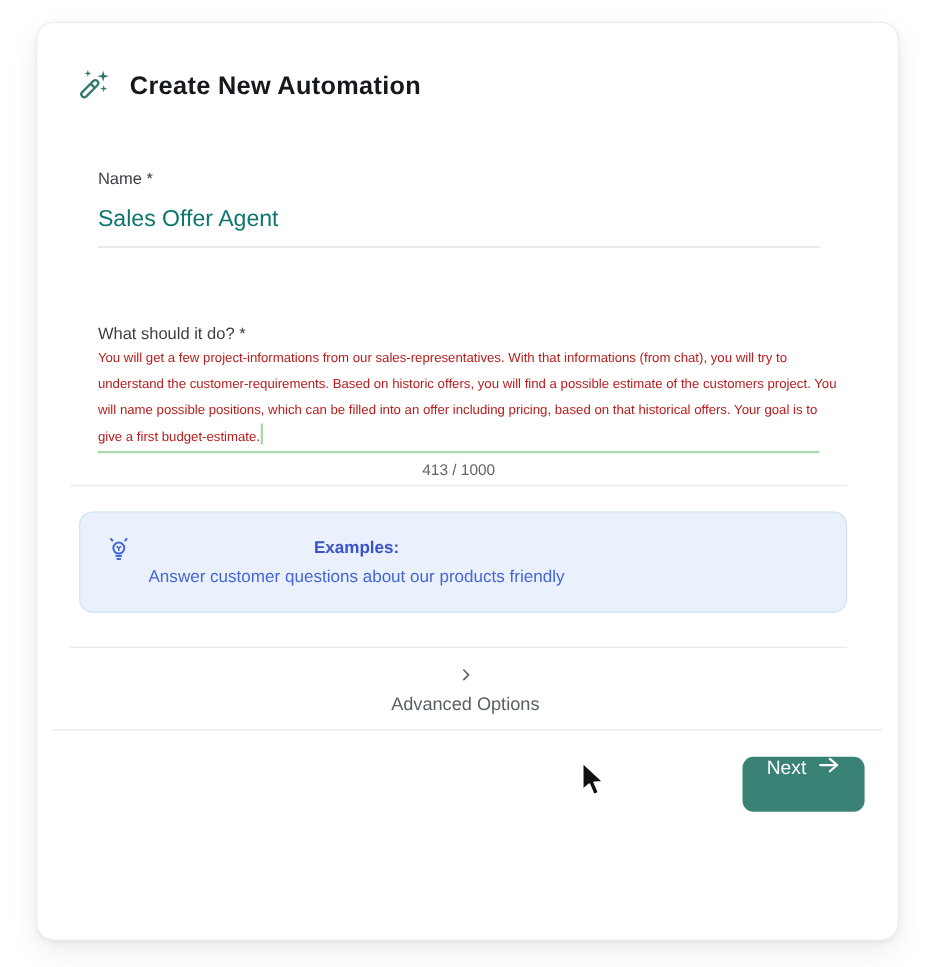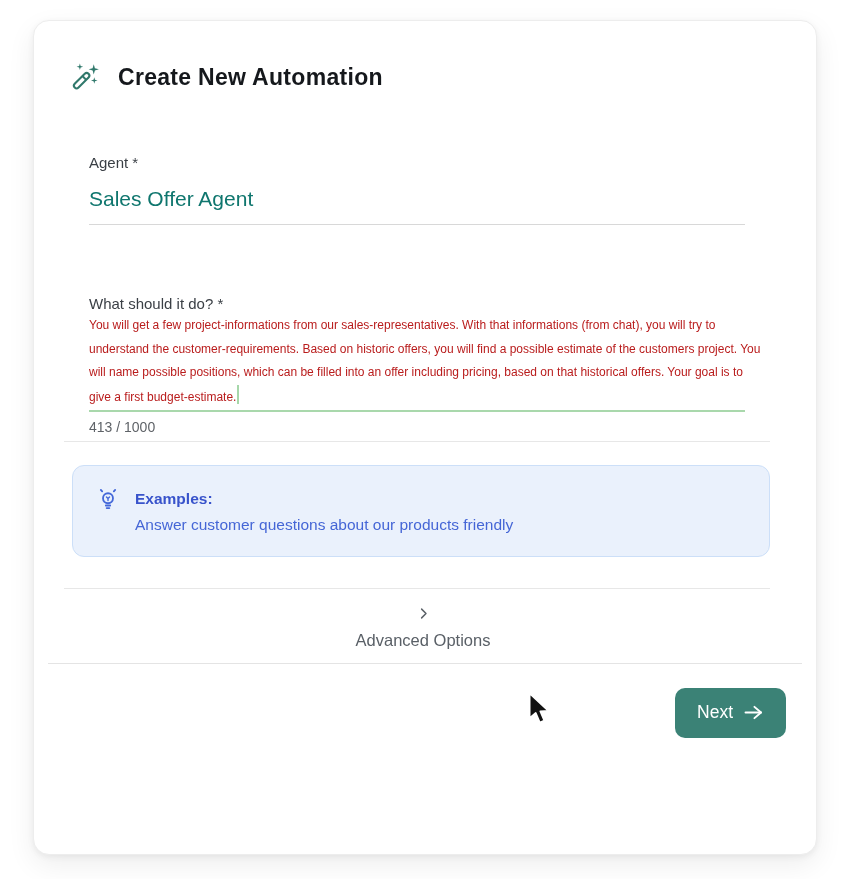--- a/index.html
+++ b/index.html
@@ -37,54 +37,54 @@
   .desc-label { margin-top: 70px; font-size: 15px; color: #3a3f45; }
   .desc-text {
     margin-top: 2px; font-size: 12px; line-height: 23.5px; color: #b91c1c;
     width: 678px;
   }
   .caret {
     display: inline-block; width: 2px; height: 19px;
     background: #a6d7a9; margin-left: 1px; vertical-align: text-bottom;
   }
   .green-underline { margin-top: 1px; border-bottom: 2px solid #a9d8ac; }
-  .counter-row { margin-top: 7px; text-align: left; font-size: 14px; color: #5f6368; }
+  .counter-row { margin-top: 7px; text-align: center; font-size: 14px; color: #5f6368; }
 
   .section-divider { margin-top: 6px; border-bottom: 1px solid #e7e7e7; }
 
   
   .examples {
     margin: 23px 0 0 8px;
     background: #eaf1fc;
     border: 1px solid #ccdff8;
     border-radius: 12px;
     padding: 19px 20px 17px 22px;
     display: flex; gap: 14px;
   }
   .examples .bulb { width: 26px; height: 26px; flex: 0 0 auto; margin-top: 1px; }
   .examples-title { font-size: 15.5px; font-weight: 700; color: #3853cb; line-height: 24px; }
   .example-item {
     font-size: 15.5px; color: #4566d6; line-height: 27.5px; cursor: pointer;
   }
-  .examples-list { padding-top: 2px; }
+  .examples-list { padding-top: 2px; text-align: center; }
 
   .divider-2 { margin-top: 31px; border-bottom: 1px solid #e7e7e7; }
 
   
   .advanced {
     margin: 17px 0 0 12px;
     display: flex; align-items: center; gap: 10px;
     color: #5a6067; font-size: 16.5px; cursor: pointer; height: 24px; flex-direction: column;
   }
 
   
   .footer-divider { margin: 33px 14px 0 14px; border-bottom: 1px solid #e4e4e4; }
   .footer { padding: 24px 30px 0 30px; display: flex; justify-content: flex-end; }
   .next-btn {
-    display: inline-flex; align-items: center; gap: 10px;
+    display: inline-flex; gap: 10px;
     height: 50px; padding: 0 22px;
     background: #3b8276; color: #ffffff;
     border: none; border-radius: 10px;
     font-family: "Liberation Sans", sans-serif;
     font-size: 17.5px; cursor: pointer;
   }
 
   
   .mouse-cursor { position: absolute; left: 527px; top: 692px; width: 24px; height: 34px; pointer-events: none; }
 </style>
@@ -103,21 +103,21 @@
           </g>
           <path fill="#31796C" d="M27 5 L28.1 8.9 L32 10 L28.1 11.1 L27 15 L25.9 11.1 L22 10 L25.9 8.9 Z"></path>
           <path fill="#31796C" d="M13.5 4.3 L14.2 6.8 L16.7 7.5 L14.2 8.2 L13.5 10.7 L12.8 8.2 L10.3 7.5 L12.8 6.8 Z"></path>
           <path fill="#31796C" d="M27.5 17.8 L28.2 20.3 L30.7 21 L28.2 21.7 L27.5 24.2 L26.8 21.7 L24.3 21 L26.8 20.3 Z"></path>
         </svg>
       </span>
       <span class="title">Create New Automation</span>
     </div>
 
     <div class="fields">
-      <div class="field-label">Agent *</div>
+      <div class="field-label">Name *</div>
       <div class="name-value">Sales Offer Agent</div>
       <div class="name-underline"></div>
 
       <div class="field-label desc-label">What should it do? *</div>
       <div class="desc-text"><span>You will get a few project-informations from our sales-representatives. With that informations (from chat), you will try to understand the customer-requirements. Based on historic offers, you will find a possible estimate of the customers project. You will name possible positions, which can be filled into an offer including pricing, based on that historical offers. Your goal is to give a first budget-estimate.</span><span class="caret"></span></div>
       <div class="green-underline"></div>
       <div class="counter-row">413 / 1000</div>
     </div>
 
     <div class="section-divider"></div>

